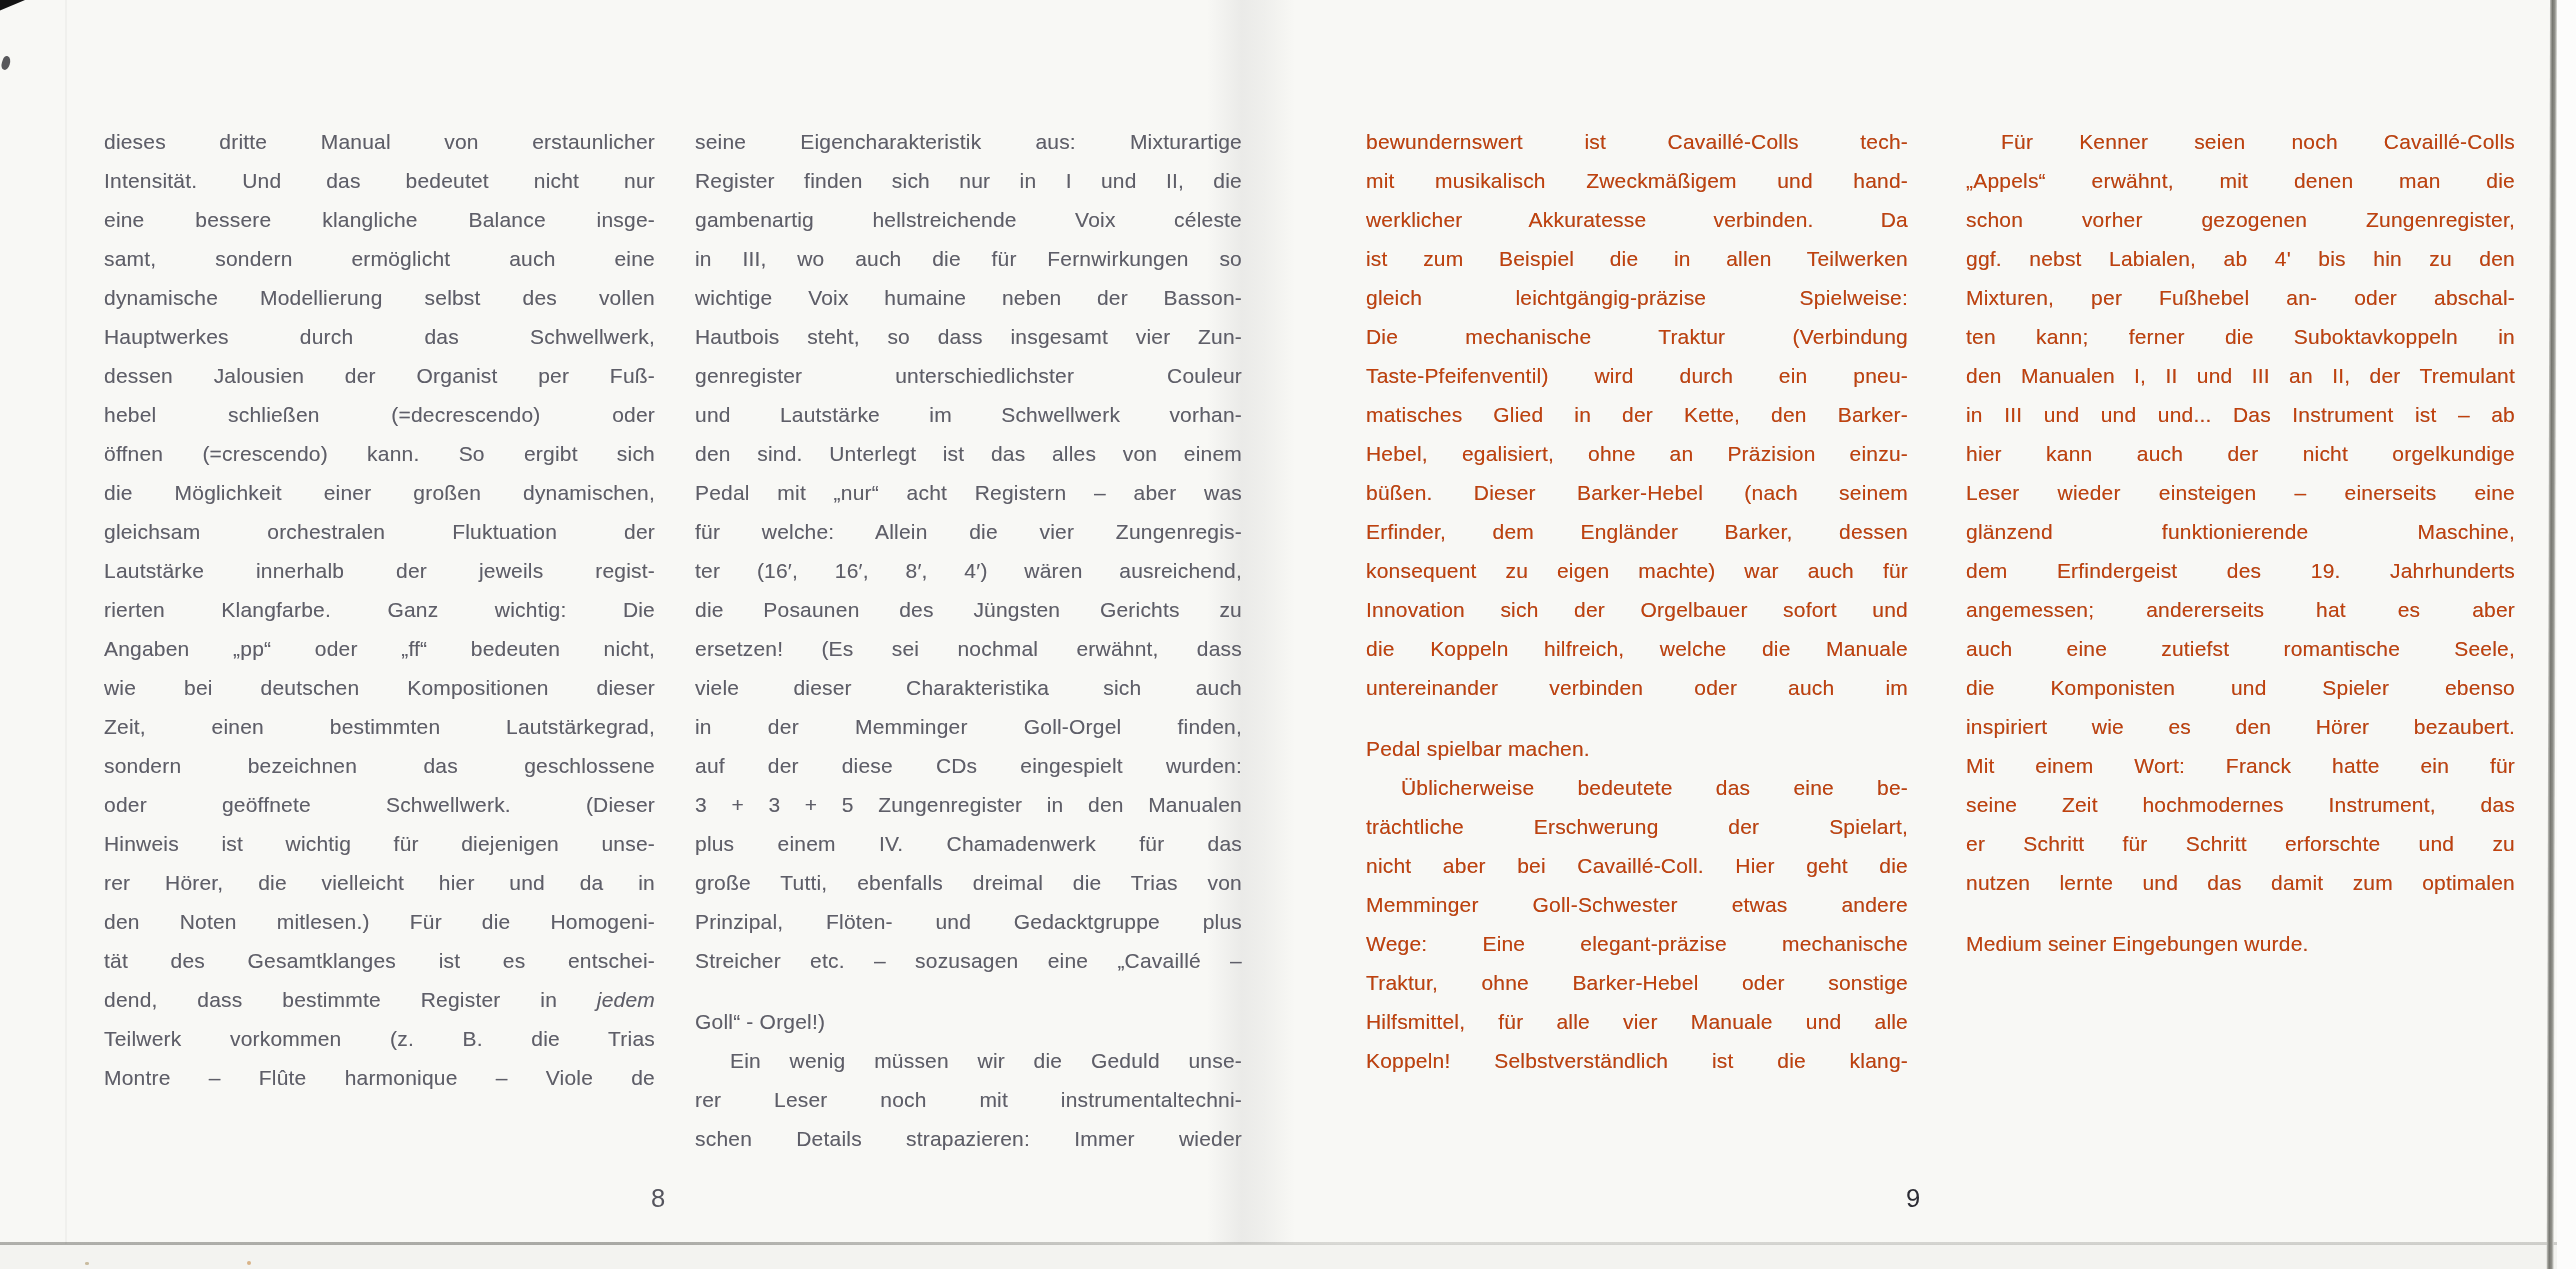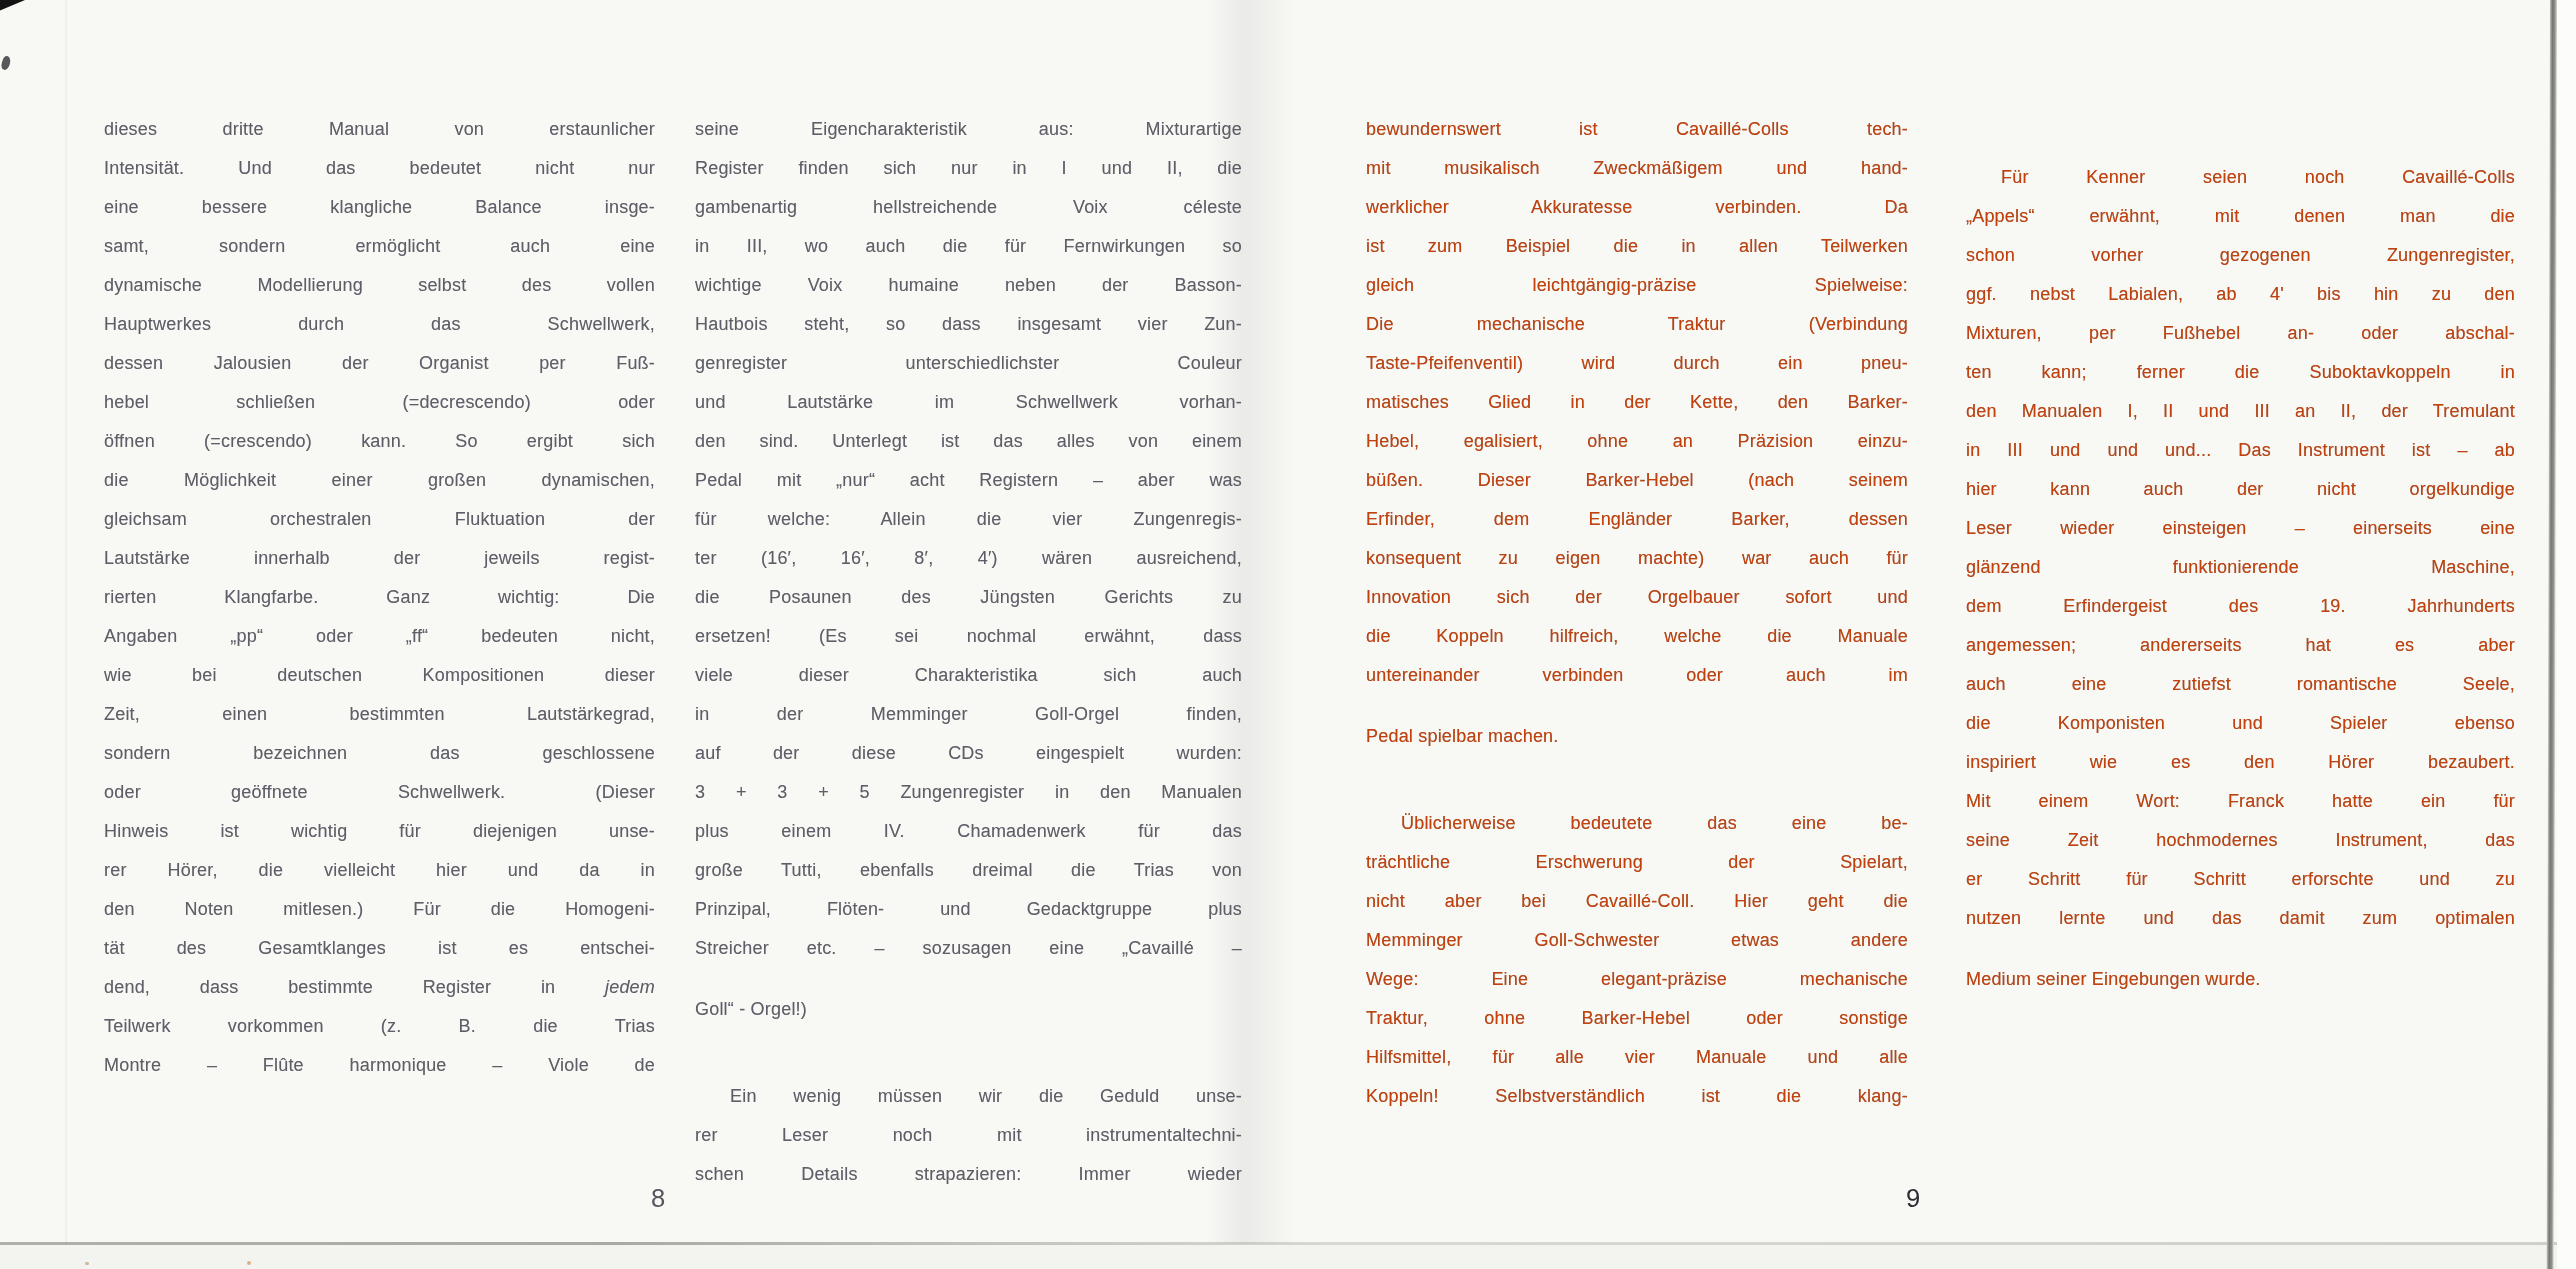--- a/index.html
+++ b/index.html
@@ -2,30 +2,30 @@
 <html style="font-size:14px"><head>
 <meta charset="utf-8">
 <style>
   html,body{margin:0;padding:0;background:#e9e9e6;}
   .scan{
     position:relative;width:2576px;height:1269px;overflow:hidden;
     background:#f8f8f5;
     font-family:"Liberation Sans",sans-serif;
   }
   
-  .col{position:absolute;top:110px;font-size:18px;line-height:39px;letter-spacing:0.2px;}
+  .col{position:absolute;top:122px;font-size:21px;line-height:39px;letter-spacing:0.2px;}
   .c1{left:104px;width:551px;}
   .c2{left:695px;width:547px;}
   .c3{left:1366px;width:542px;}
   .c4{left:1966px;width:549px;}
   .p8{color:#5e5e68;text-shadow:0 0 0.5px rgba(94,94,104,.35);}
   .p9{color:#c2410c;text-shadow:0 0 0.5px rgba(44,44,52,.4);}
   .line{text-align:justify;text-align-last:justify;}
   .line.end{text-align-last:left;margin-top:22px;}
-  .line.ind{text-indent:35px;margin-top:48px;}
+  .line.ind{text-indent:35px;}
   .line em{font-style:italic;}
   
   .pagenum{position:absolute;top:1183px;width:176px;text-align:center;font-size:25.6px;line-height:30px;}
   .pn8{left:570px;color:#55555e;}
   .pn9{left:1825px;color:#2c2c34;}
   
   .gutter{position:absolute;top:0;left:1207px;width:92px;height:100%;
     background:linear-gradient(90deg,rgba(90,90,95,0) 0%,rgba(90,90,95,.085) 38%,rgba(90,90,95,.06) 62%,rgba(90,90,95,0) 96%);}
   .left-edge-line{position:absolute;left:65px;top:0;width:1.8px;height:100%;background:rgba(100,100,100,.05);}
   .outside{position:absolute;top:0;left:2557px;right:0;height:100%;background:#fcfcfb;}

